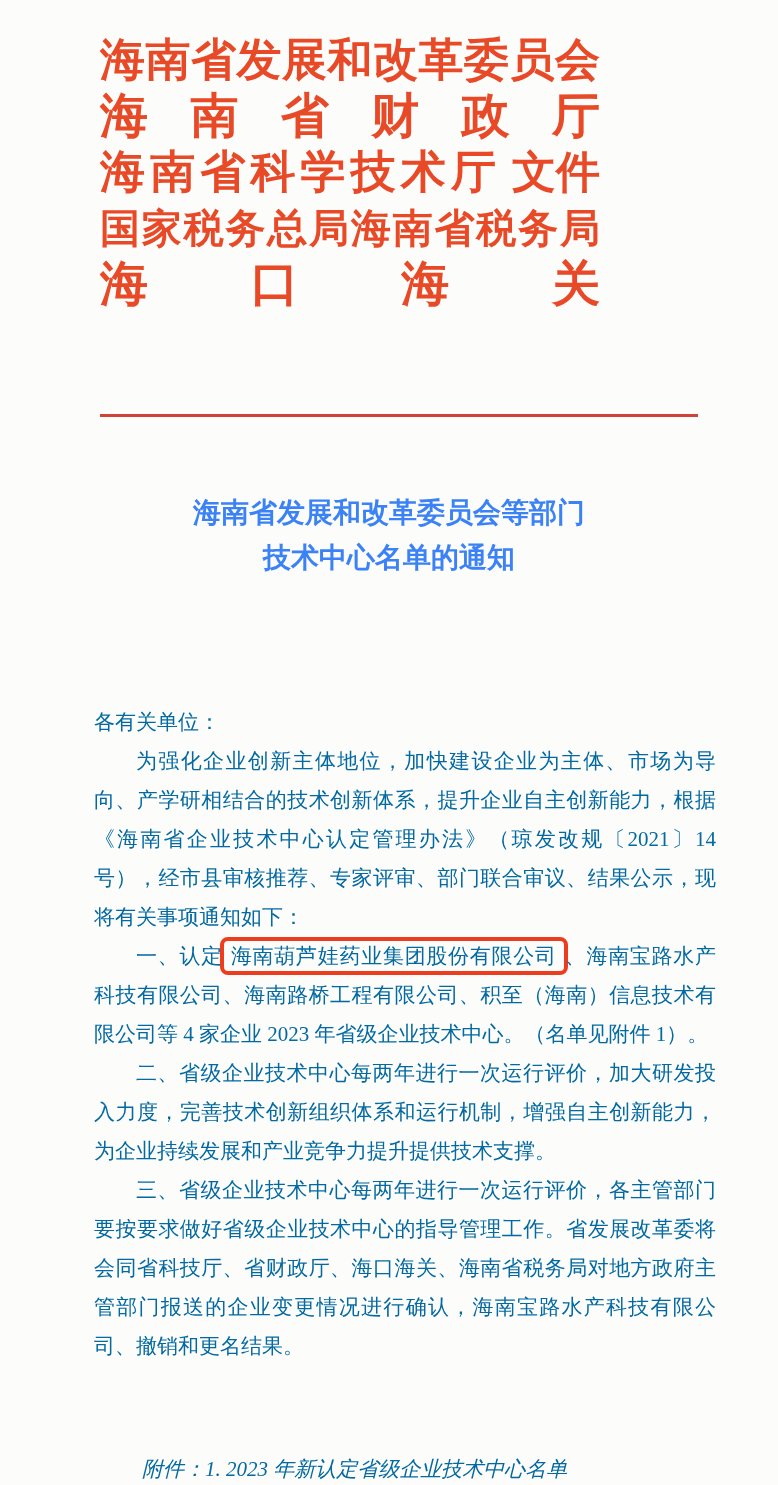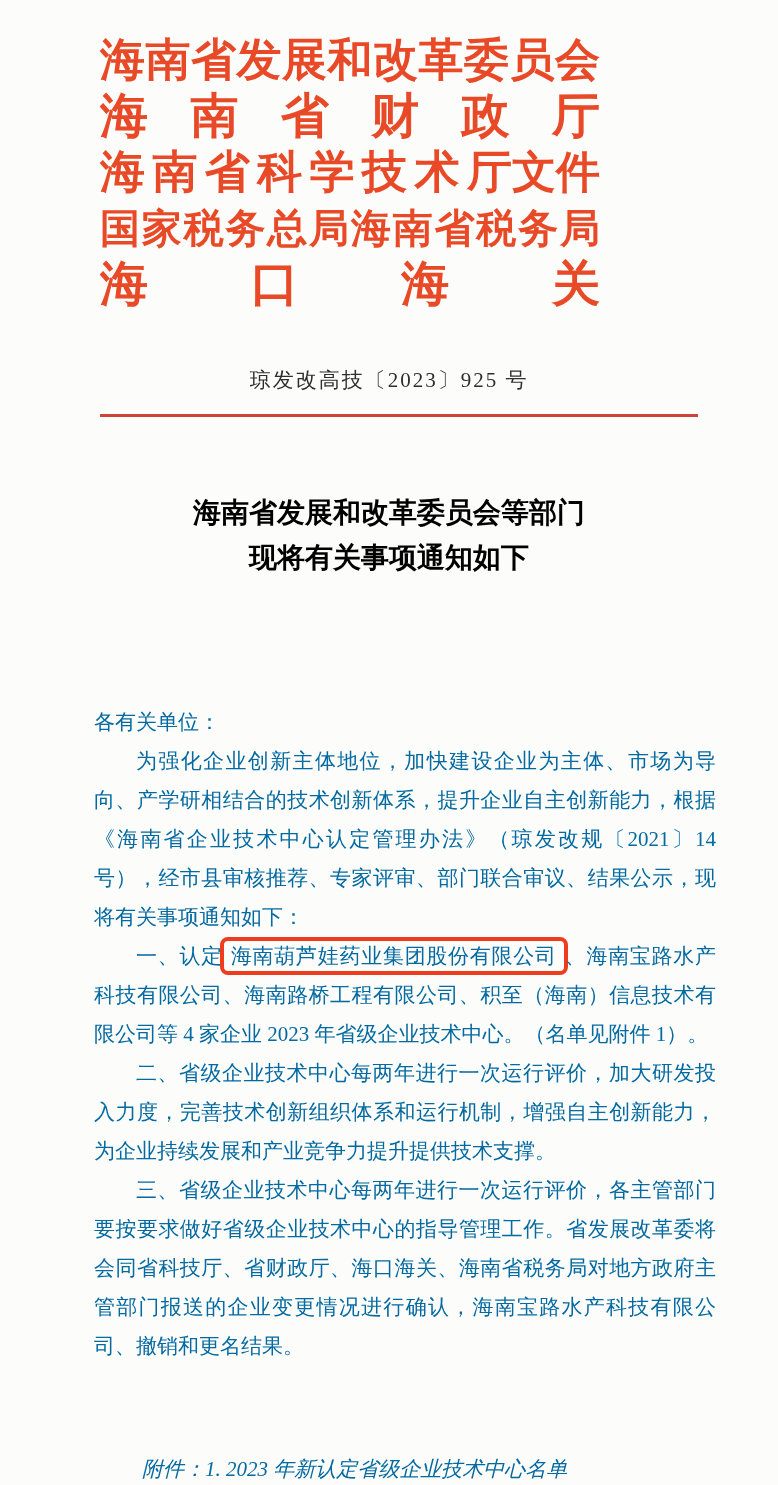--- a/index.html
+++ b/index.html
@@ -28,21 +28,21 @@
     display: flex;
     justify-content: space-between;
     width: 500px;
     white-space: nowrap;
   }
   .hrow-1 .hjust { font-size: 45px; }
   .hrow-2 .hjust { font-size: 48px; }
   .hrow-3 .hjust { font-size: 45px; }
   .hrow-4 .hjust { font-size: 40px; }
   .hrow-5 .hjust { font-size: 48px; }
-  .hsuffix { font-size: 44px; margin-left: 0; white-space: nowrap; }
+  .hsuffix { font-size: 44px; margin-left: 16px; white-space: nowrap; }
 
   
   .doc-number {
     position: absolute;
     top: 366px;
     left: 0;
     width: 778px;
     text-align: center;
     font-size: 21px;
     letter-spacing: 2px;
@@ -161,27 +161,26 @@
     <div class="hrow hrow-5">
       <div class="hjust">
           <span>海</span>
           <span>口</span>
           <span>海</span>
           <span>关</span>
         </div>
     </div>
   </div>
 
-  <div class="doc-number" style="color: rgb(46, 46, 46);">琼发改高技〔2023〕925 号</div>
 
   <div class="divider" style="background: rgb(207, 67, 56);"></div>
 
-  <div class="notice-title" style="color: #000000;">
+  <div class="notice-title" style="color: #3b82f6;">
     <div>海南省发展和改革委员会等部门</div>
-    <div>现将有关事项通知如下</div>
+    <div>技术中心名单的通知</div>
   </div>
 
   <div class="body-text" style="color: #0369a1; margin-top: 48px;">
     <div class="salutation">各有关单位：</div>
     <div class="para">为强化企业创新主体地位，加快建设企业为主体、市场为导向、产学研相结合的技术创新体系，提升企业自主创新能力，根据《海南省企业技术中心认定管理办法》（琼发改规〔2021〕14号），经市县审核推荐、专家评审、部门联合审议、结果公示，现将有关事项通知如下：</div>
     <div class="para"><span>一、认定</span><span class="hl" style="border-color: rgb(238, 60, 30);">海南葫芦娃药业集团股份有限公司</span><span>、海南宝路水产科技有限公司、海南路桥工程有限公司、积至（海南）信息技术有限公司等 4 家企业 2023 年省级企业技术中心。（名单见附件 1）。</span></div>
     <div class="para">二、省级企业技术中心每两年进行一次运行评价，加大研发投入力度，完善技术创新组织体系和运行机制，增强自主创新能力，为企业持续发展和产业竞争力提升提供技术支撑。</div>
     <div class="para">三、省级企业技术中心每两年进行一次运行评价，各主管部门要按要求做好省级企业技术中心的指导管理工作。省发展改革委将会同省科技厅、省财政厅、海口海关、海南省税务局对地方政府主管部门报送的企业变更情况进行确认，海南宝路水产科技有限公司、撤销和更名结果。</div>
 
     <div class="attach">

